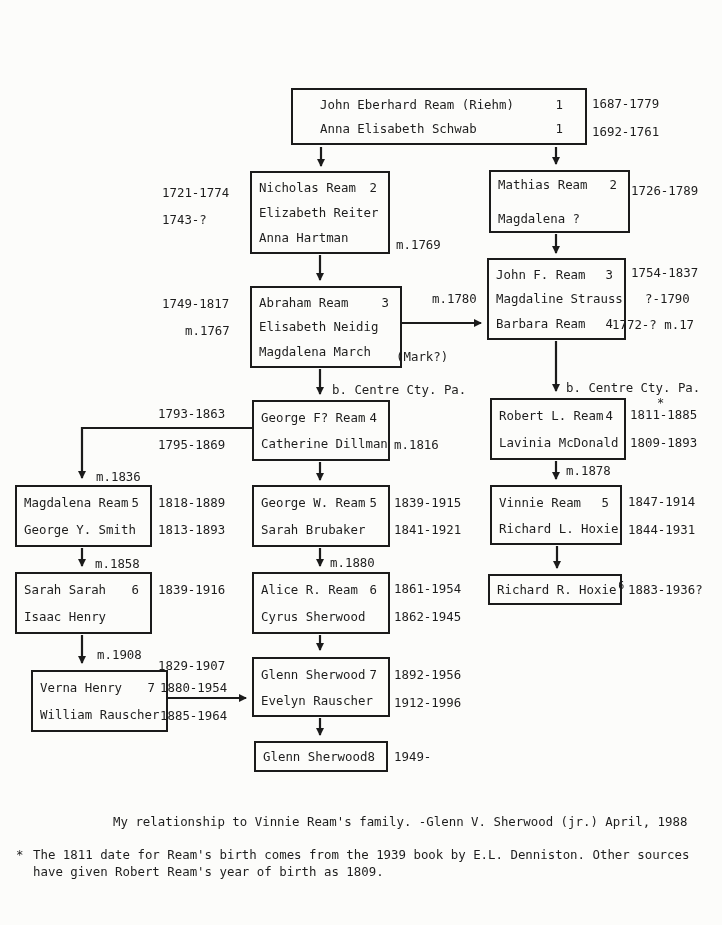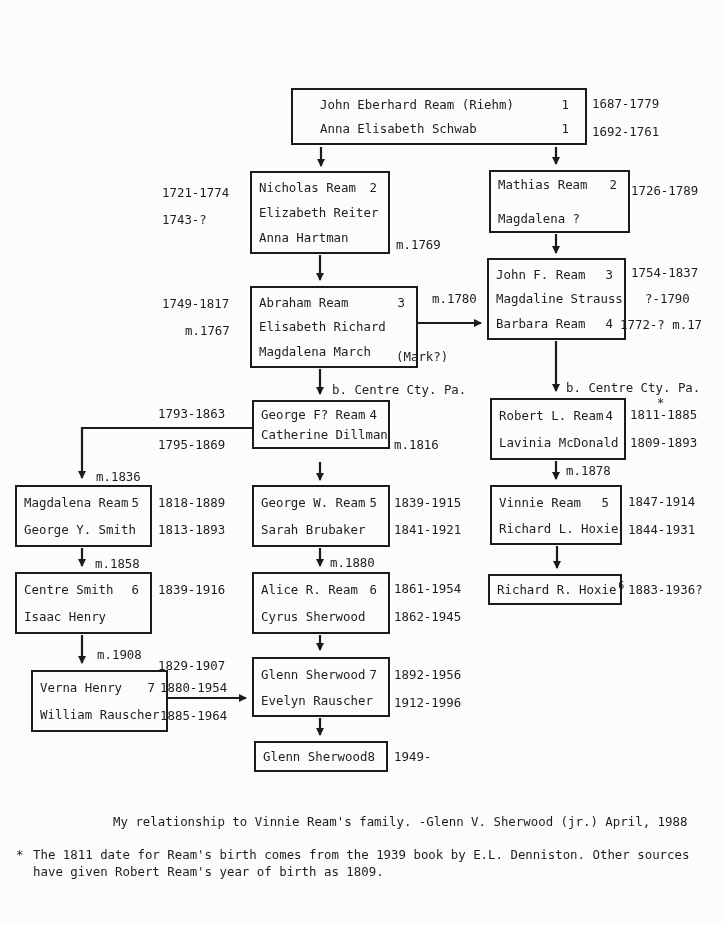--- a/index.html
+++ b/index.html
@@ -8,21 +8,21 @@
     font-family:"DejaVu Sans Mono","Liberation Mono",monospace;
     font-size:12.4px;line-height:15px;color:#1d1d1d;
   }
   .box{
     position:absolute;box-sizing:border-box;border:2px solid #1b1b1b;
     display:flex;flex-direction:column;justify-content:space-around;padding:2px 0;
     background:#fcfcfa;
   }
   .row{display:flex;justify-content:space-between;align-items:baseline;
        padding:0 11px 0 7px;white-space:pre;}
-  .g1 .row{padding:0 16px 0 27px;}
+  .g1 .row{padding:0 22px 0 27px;}
   .row.tight{justify-content:flex-start;padding-right:4px;}
   .sup{font-size:10px;position:relative;top:-5px;margin-left:2px;}
   .t{position:absolute;white-space:pre;}
   .ast{font-size:12px;}
   #connectors{position:absolute;left:0;top:0;}
   #connectors path{stroke:#1b1b1b;stroke-width:2.2;fill:none;}
 </style>
 </head>
 <body>
 
@@ -62,33 +62,33 @@
     <div class="row"><span>Nicholas Ream</span><span class="num">2</span></div>
     <div class="row"><span>Elizabeth Reiter</span></div>
     <div class="row"><span>Anna Hartman</span></div>
   </div>
 
   <div class="box" style="left:489px;top:170px;width:141px;height:63px;gap:14px;">
     <div class="row"><span>Mathias Ream</span><span class="num">2</span></div>
     <div class="row"><span>Magdalena ?</span></div>
   </div>
 
-  <div class="box" style="left:250px;top:286px;width:168px;height:82px;">
+  <div class="box" style="left:250px;top:286px;width:152px;height:82px;">
     <div class="row"><span>Abraham Ream</span><span class="num">3</span></div>
-    <div class="row"><span>Elisabeth Richard</span></div>
+    <div class="row"><span>Elisabeth Neidig</span></div>
     <div class="row"><span>Magdalena March</span></div>
   </div>
 
   <div class="box" style="left:487px;top:258px;width:139px;height:82px;">
     <div class="row"><span>John F. Ream</span><span class="num">3</span></div>
     <div class="row"><span>Magdaline Strauss</span></div>
     <div class="row"><span>Barbara Ream</span><span class="num">4</span></div>
   </div>
 
-  <div class="box" style="left:252px;top:400px;width:138px;height:49px;">
+  <div class="box" style="left:252px;top:400px;width:138px;height:61px;">
     <div class="row"><span>George F? Ream</span><span class="num">4</span></div>
     <div class="row"><span>Catherine Dillman</span></div>
   </div>
 
   <div class="box" style="left:490px;top:398px;width:136px;height:62px;">
     <div class="row"><span>Robert L. Ream</span><span class="num">4</span></div>
     <div class="row"><span>Lavinia McDonald</span></div>
   </div>
 
   <div class="box" style="left:15px;top:485px;width:137px;height:62px;">
@@ -100,21 +100,21 @@
     <div class="row"><span>George W. Ream</span><span class="num">5</span></div>
     <div class="row"><span>Sarah Brubaker</span></div>
   </div>
 
   <div class="box" style="left:490px;top:485px;width:132px;height:60px;">
     <div class="row"><span>Vinnie Ream</span><span class="num">5</span></div>
     <div class="row"><span>Richard L. Hoxie</span></div>
   </div>
 
   <div class="box" style="left:15px;top:572px;width:137px;height:62px;">
-    <div class="row"><span>Centre Smith</span><span class="num">6</span></div>
+    <div class="row"><span>Sarah Sarah</span><span class="num">6</span></div>
     <div class="row"><span>Isaac Henry</span></div>
   </div>
 
   <div class="box" style="left:252px;top:572px;width:138px;height:62px;">
     <div class="row"><span>Alice R. Ream</span><span class="num">6</span></div>
     <div class="row"><span>Cyrus Sherwood</span></div>
   </div>
 
   <div class="box" style="left:488px;top:574px;width:134px;height:31px;">
     <div class="row tight"><span>Richard R. Hoxie</span><span class="sup">6</span></div>
@@ -143,21 +143,21 @@
 
   <div class="t" style="left:631px;top:183px;">1726-1789</div>
 
   <div class="t" style="left:162px;top:296px;">1749-1817</div>
   <div class="t" style="left:185px;top:323px;">m.1767</div>
   <div class="t" style="left:396px;top:349px;">(Mark?)</div>
   <div class="t" style="left:432px;top:291px;">m.1780</div>
 
   <div class="t" style="left:631px;top:265px;">1754-1837</div>
   <div class="t" style="left:645px;top:291px;">?-1790</div>
-  <div class="t" style="left:612px;top:317px;margin-left:8px;">1772-? m.17</div>
+  <div class="t" style="left:612px;top:317px;">1772-? m.17</div>
 
   <div class="t" style="left:332px;top:382px;">b. Centre Cty. Pa.</div>
   <div class="t" style="left:566px;top:380px;">b. Centre Cty. Pa.</div>
 
   <div class="t" style="left:158px;top:406px;">1793-1863</div>
   <div class="t" style="left:158px;top:437px;">1795-1869</div>
   <div class="t" style="left:394px;top:437px;">m.1816</div>
   <div class="t" style="left:96px;top:469px;">m.1836</div>
 
   <div class="t" style="left:630px;top:407px;">1811-1885</div>

